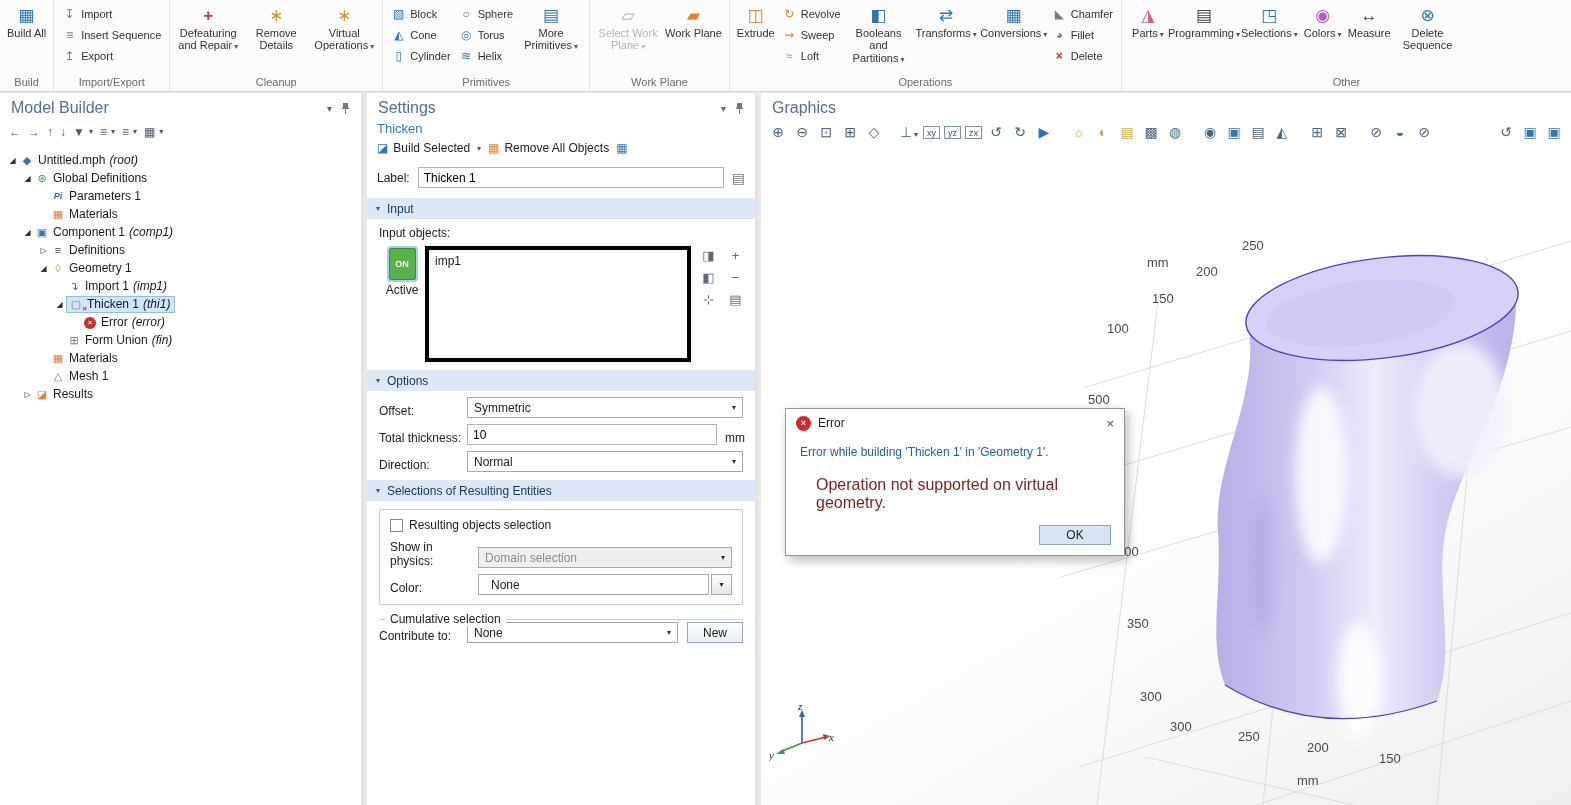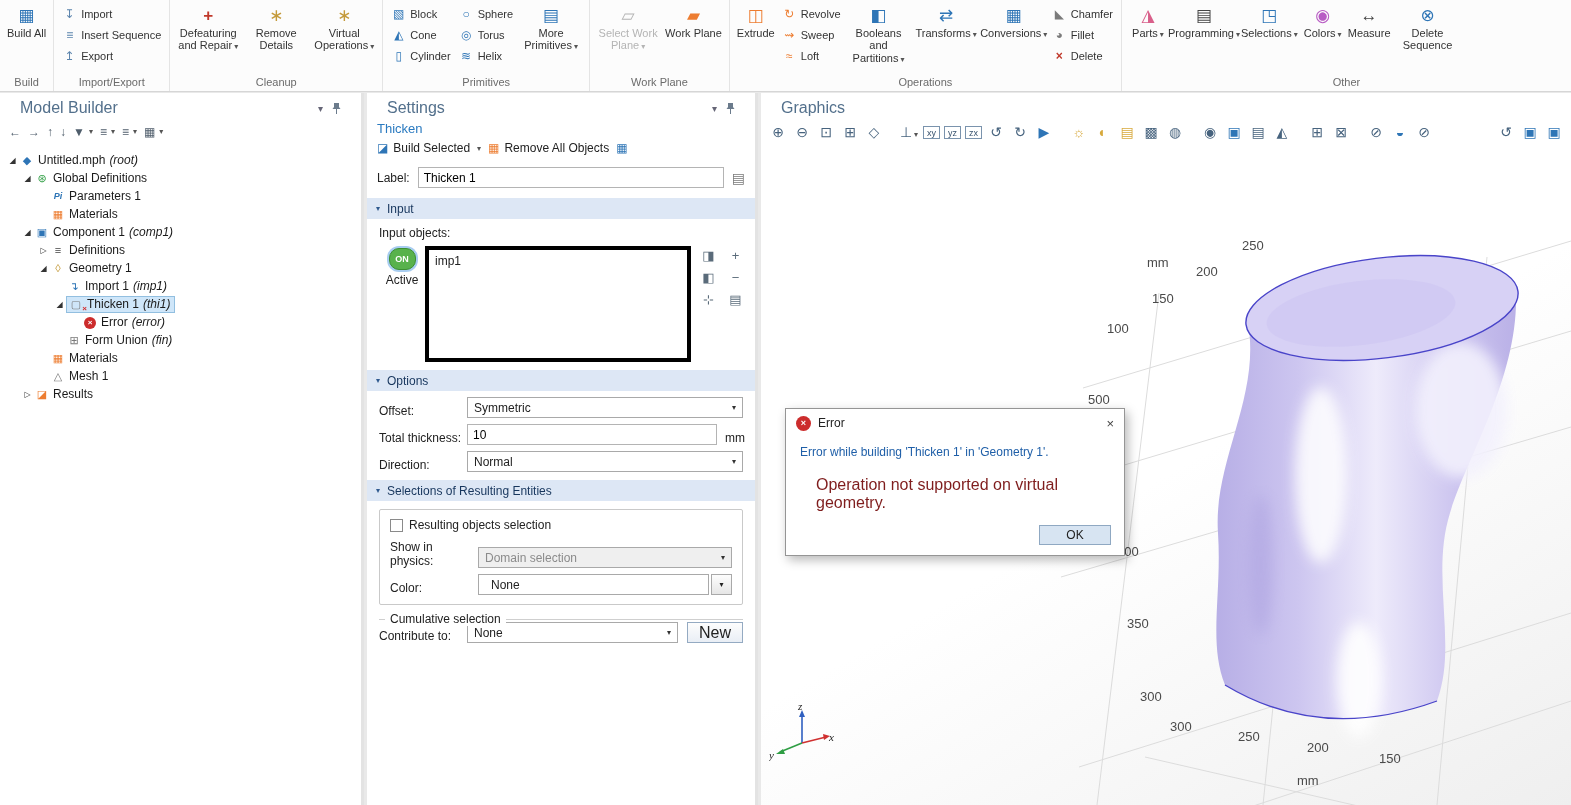--- a/index.html
+++ b/index.html
@@ -21,21 +21,21 @@
   .c-blue{color:#2e75b6}.c-lblue{color:#5b84ad}.c-orange{color:#ed7d31}.c-red{color:#c0392b}
   .c-gray{color:#7a7a7a}.c-gold{color:#c49a3a}.c-pink{color:#d95f8a}.c-purple{color:#b85cc4}
   .c-green{color:#2f9e44}.c-dark{color:#444}
   .disabled,.disabled *{color:#b4b4b4 !important}
 
   
   .panel{position:absolute;top:93px;bottom:0;background:#fff}
   #model-builder{left:0;width:364px;border-right:3px solid #e3e3e3}
   #settings{left:367px;width:391px;border-right:3px solid #e3e3e3}
   #graphics{left:761px;right:0;display:flex;flex-direction:column}
-  .phead{display:flex;align-items:center;height:27px;padding:3px 20px 0;color:#53708c;font-size:16px}
+  .phead{display:flex;align-items:center;height:27px;padding:3px 11px 0;color:#53708c;font-size:16px}
   .hicons{margin-left:auto;display:flex;gap:9px;align-items:center;color:#667;font-size:10px}
 
   
   .mb-tools{display:flex;align-items:center;gap:7px;height:23px;padding:0 9px;color:#4f5d6b;font-size:12px}
   .mb-tools .tb{display:flex;align-items:center;gap:2px}
   .tree{padding:8px 0 0 4px;font-size:12px;color:#1a1a1a}
   .trow{display:flex;align-items:center;height:18px;white-space:nowrap}
   .tarrow{width:13px;font-size:8px;color:#333;text-align:center;flex:none}
   .ticon{width:16px;text-align:center;font-size:11px;margin-right:3px;position:relative;flex:none}
   .ttag{font-style:italic;margin-left:4px}
@@ -49,37 +49,37 @@
   .s-sub{color:#2a7ac0;font-size:13px;padding:1px 10px 3px}
   .s-tools{display:flex;align-items:center;gap:7px;padding:2px 10px 5px;font-size:12px;color:#222}
   .toolbtn{display:flex;align-items:center;gap:5px;cursor:default}
   .lblrow{display:flex;align-items:center;gap:8px;padding:7px 10px 2px}
   .textin{border:1px solid #b4b4b4;background:#fff;height:21px;font-size:12px;padding:0 5px;font-family:"Liberation Sans",sans-serif}
   .secbar{display:flex;align-items:center;gap:7px;background:#dde7f5;color:#17365d;height:21px;padding:0 9px;margin-top:8px;font-size:12px}
   .secarrow{font-size:8px;color:#2f5a8f}
   .caption{padding:7px 12px 4px}
   .iorow{display:flex;padding:2px 8px 0 12px}
   .activecol{width:46px;display:flex;flex-direction:column;align-items:center;gap:3px;padding-top:2px}
-  .onbtn{width:27px;height:22px;background:#58b24c;border:1px solid #3c8f33;border-radius:10px;color:#fff;font-size:9px;font-weight:bold;display:flex;align-items:center;justify-content:center;box-shadow:0 0 0 2px #a8cdf0}
+  .onbtn{width:27px;height:32px;background:#58b24c;border:1px solid #3c8f33;border-radius:2px;color:#fff;font-size:9px;font-weight:bold;display:flex;align-items:center;justify-content:center;box-shadow:0 0 0 2px #a8cdf0}
   .listbox{flex:1;height:116px;border:4px solid #000000;background:#fff;padding:4px 6px;font-size:12px}
   .iocol{width:56px;display:grid;grid-template-columns:1fr 1fr;gap:7px 4px;justify-items:center;align-content:start;padding:2px 0 0 6px;color:#5a6b7a;font-size:13px}
   .chkrow{display:flex;align-items:center;gap:6px;padding:9px 12px 2px;font-size:12px}
   .chk{width:13px;height:13px;border:1px solid #8a8a8a;background:#fff;flex:none}
   .optrow{display:flex;align-items:flex-end;padding:6px 12px 0;font-size:12px}
   .optlabel{width:88px;flex:none}
   .combo{flex:1;height:21px;border:1px solid #a9a9a9;background:#fff;display:flex;align-items:center;padding:0 6px;font-size:12px}
   .cArrow{margin-left:auto;font-size:8px;color:#333}
   .unit{width:26px;padding-left:8px}
   .groupbox{margin:8px 12px 0;border:1px solid #c9c9c9;border-radius:2px;padding:2px 8px 9px}
   .groupbox .optrow{padding:6px 2px 0}
   .dis{background:#efefef;color:#8b8b8b}
   .arrowbtn{width:21px;height:21px;border:1px solid #a9a9a9;margin-left:2px;display:flex;align-items:center;justify-content:center;font-size:8px;background:linear-gradient(#fdfdfd,#e6e6e6)}
   .fieldset{margin:14px 12px 0;border-top:1px solid #cfcfcf;position:relative;}
   .legend{position:absolute;top:-8px;left:6px;background:#fff;padding:0 5px;font-size:12px;color:#222}
-  .newbtn{width:56px;height:21px;border:1px solid #94aac2;background:linear-gradient(#fdfdfd,#e9eef5);display:flex;align-items:center;justify-content:center;font-size:16px;margin-left:9px}
+  .newbtn{width:56px;height:21px;border:1px solid #94aac2;background:linear-gradient(#fdfdfd,#e9eef5);display:flex;align-items:center;justify-content:center;font-size:12px;margin-left:9px}
 
   
   .gtools{display:flex;align-items:center;gap:4px;padding:2px 7px 3px;height:25px;color:#47637e;font-size:14px}
   .gt{width:20px;text-align:center;flex:none;cursor:default}
   .gt.txtic{font-size:9px;border:1px solid #7a93ad;height:13px;line-height:12px;width:17px;color:#39536e}
   .gsep{width:7px;flex:none}
   .g-yellow{color:#d7a93c}.g-blue{color:#2e75b6}
   .canvas{position:relative;flex:1;background:linear-gradient(150deg,#ffffff 50%,#efefef 100%);overflow:hidden}
   .axislabel{position:absolute;font-size:13px;color:#4a4a4a}
   .triad{position:absolute;left:8px;top:556px}

